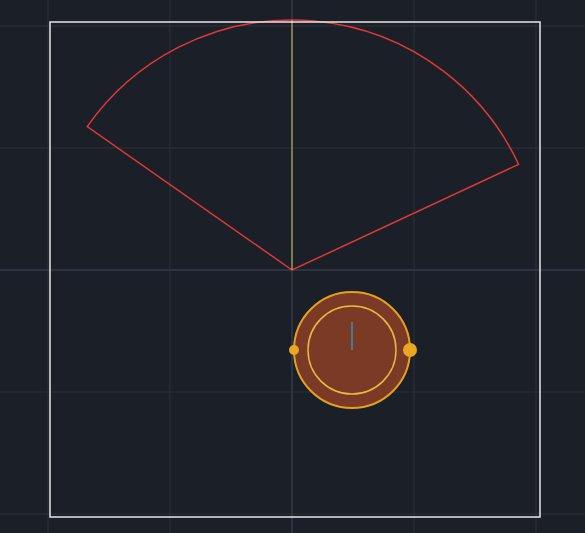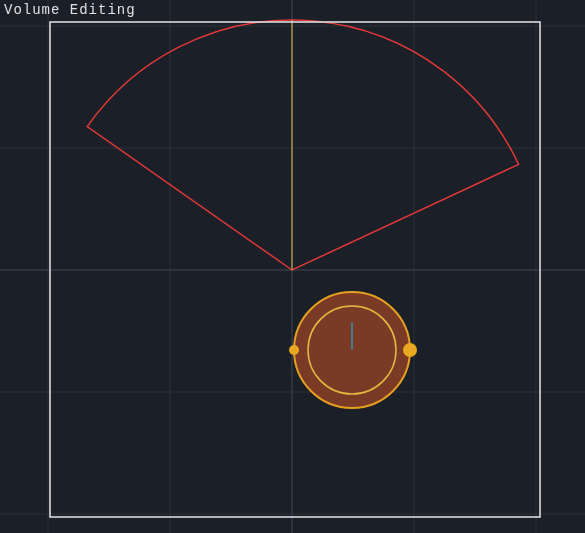--- a/index.html
+++ b/index.html
@@ -33,21 +33,20 @@
     width: 585px;
     height: 533px;
     display: block;
   }
 </style>
 </head>
 <body>
 
 <div class="viewport">
 
-  <div class="title">Volume Editing</div>
 
   <svg id="scene" viewBox="0 0 585 533">
 
   <g>
         <line x1="292" y1="0" x2="292" y2="533" stroke="#2a3038" stroke-width="1"></line>
         <line x1="414" y1="0" x2="414" y2="533" stroke="#2a3038" stroke-width="1"></line>
         <line x1="536" y1="0" x2="536" y2="533" stroke="#2a3038" stroke-width="1"></line>
         <line x1="658" y1="0" x2="658" y2="533" stroke="#2a3038" stroke-width="1"></line>
         <line x1="170" y1="0" x2="170" y2="533" stroke="#2a3038" stroke-width="1"></line>
         <line x1="48" y1="0" x2="48" y2="533" stroke="#2a3038" stroke-width="1"></line>

